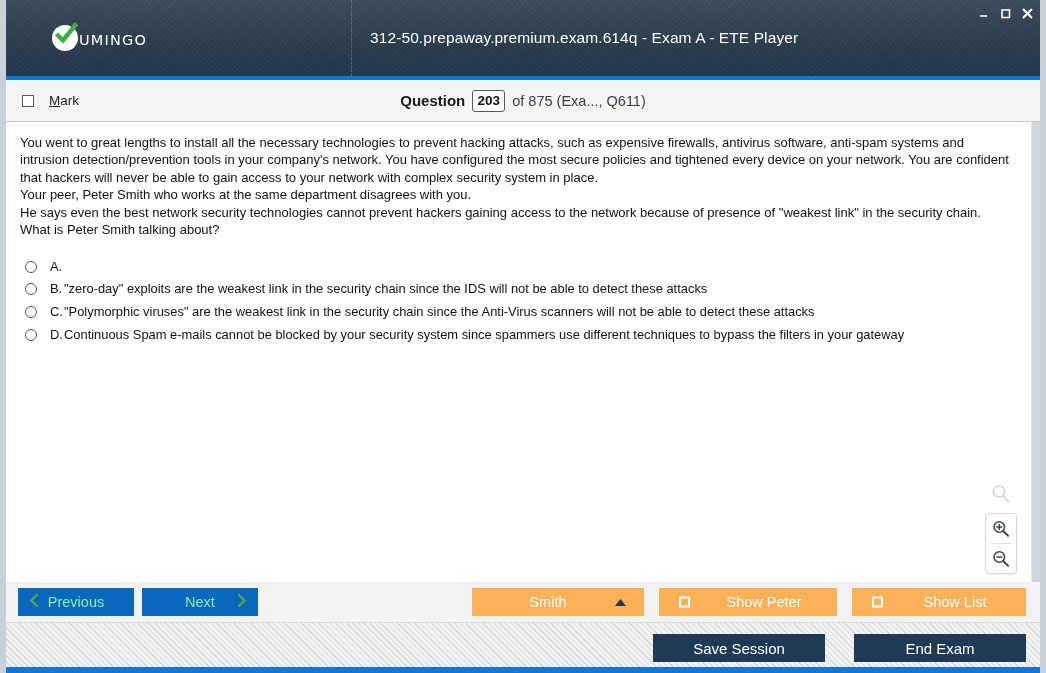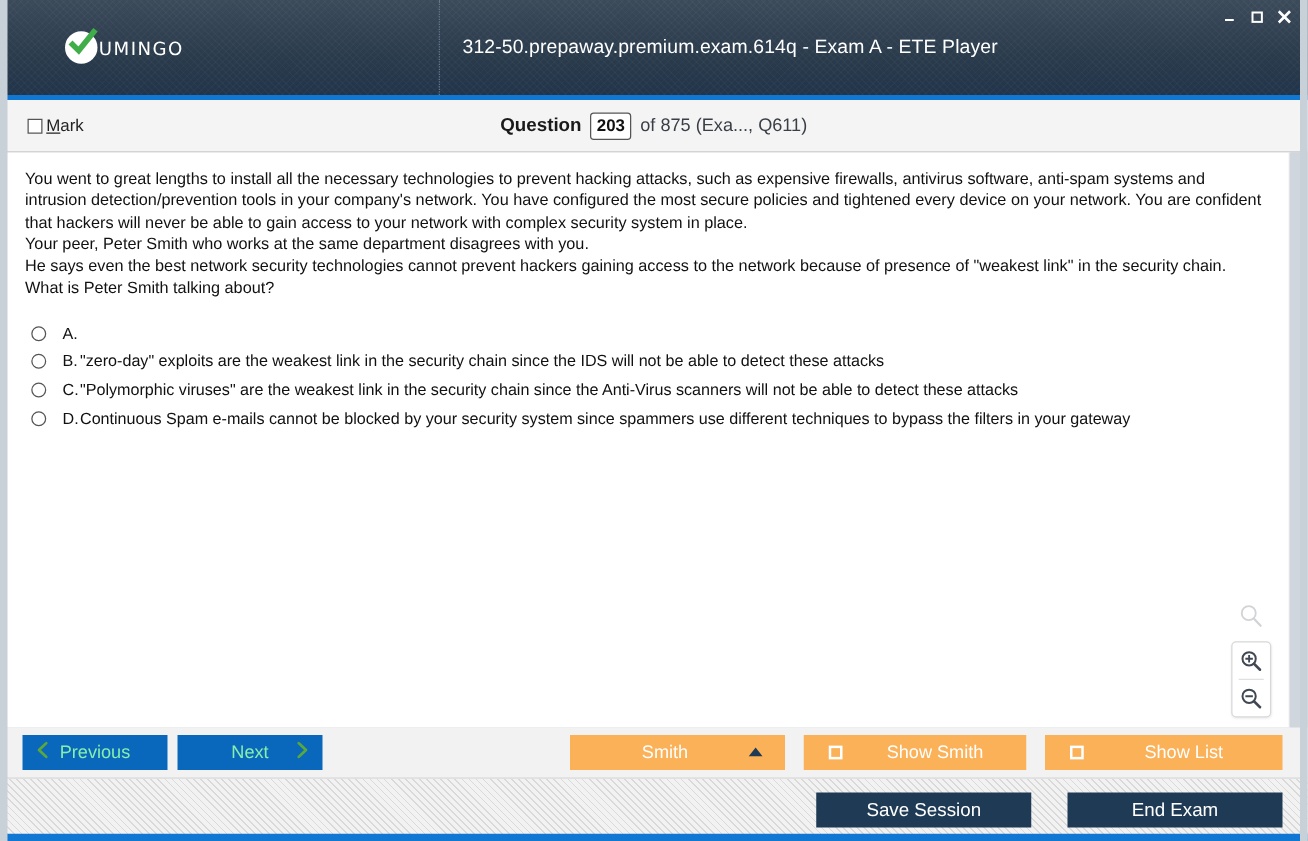--- a/index.html
+++ b/index.html
@@ -106,21 +106,21 @@
   .qbar {
     flex: 0 0 42px;
     height: 42px;
     background: #f4f4f4;
     border-bottom: 1px solid #c9c9c9;
     display: flex;
     align-items: center;
     position: relative;
   }
   .mark-wrap {
-    display: flex; align-items: center; gap: 3px;
+    display: flex; align-items: center; gap: 15px;
     margin-left: 22px;
     cursor: pointer;
   }
   .cbox {
     width: 12px; height: 12px;
     border: 1px solid #555;
     background: #fff;
     display: inline-block;
   }
   .mark-label { font-size: 13.5px; color: #222; }
@@ -281,21 +281,21 @@
   }
   .btn-review { width: 172px; }
   .btn-review .lbl { position: relative; left: -10px; }
   .btn-review .caret {
     position: absolute;
     right: 17px;
     top: 50%;
     transform: translateY(-50%);
   }
   .btn-showanswer { width: 178px; margin-left: 15px; }
-  .btn-showlist { width: 190px; margin-left: 15px; }
+  .btn-showlist { width: 174px; margin-left: 15px; }
   .sq-icon {
     position: absolute;
     left: 20px;
     top: 50%;
     transform: translateY(-50%);
     width: 11px; height: 11px;
     border: 2px solid #ffffff;
     background: transparent;
   }
   .btn-showanswer .lbl, .btn-showlist .lbl { position: relative; left: 16px; }
@@ -481,21 +481,21 @@
       <span class="lbl">Smith</span>
       <span class="caret">
         <svg width="13" height="9" viewBox="0 0 13 9">
             <path d="M6.5 1 L12 8 L1 8 Z" fill="#1f3a54"></path>
           </svg>
       </span>
     </button>
 
     <button class="btn btn-orange btn-showanswer">
       <span class="sq-icon"></span>
-      <span class="lbl">Show Smith</span>
+      <span class="lbl">Show Peter</span>
     </button>
 
     <button class="btn btn-orange btn-showlist">
       <span class="sq-icon"></span>
       <span class="lbl">Show List</span>
     </button>
   </div>
 
   <div class="statusbar">
     <button class="btn-dark" id="btn-save">Save Session</button>

